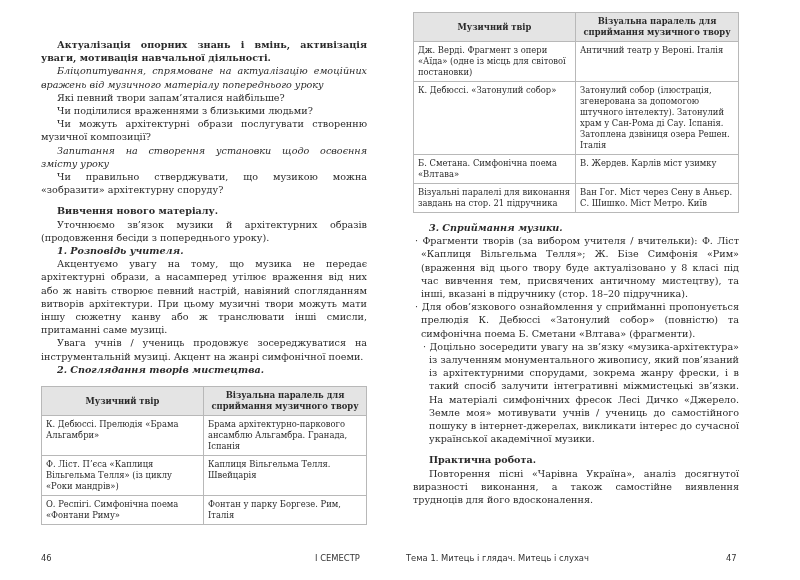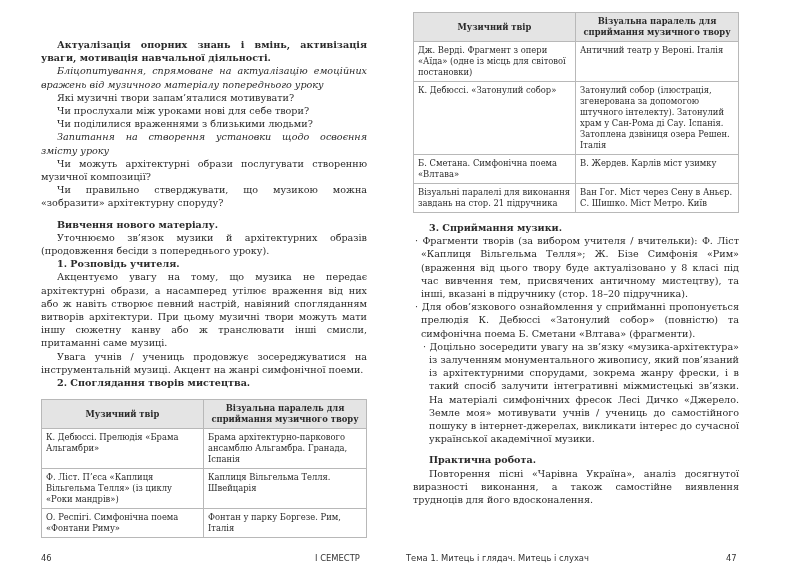--- a/index.html
+++ b/index.html
@@ -8,21 +8,21 @@
   .page { position: absolute; top: 0; height: 580px; }
   .page-left { left: 0; width: 400px; padding-left: 28px; }
   .page-right { left: 400px; width: 400px; }
   .content { position: absolute; font-size: 9.6px; line-height: 13.2px; }
   .page-left .content { left: 41px; top: 38px; width: 326px; }
   .page-right .content { left: 13px; top: 12px; width: 326px; }
   p { text-align: justify; }
   .indent { text-indent: 16px; }
   .bold { font-weight: bold; }
   .italic { font-style: italic; }
-  .bi { font-weight: bold; }
+  .bi { font-weight: bold; font-style: italic; }
   .gap { margin-top: 8px; }
   table { border-collapse: collapse; width: 326px; font-size: 8.4px; line-height: 11px; margin-top: 10px; }
   th, td { border: 1px solid #b8b8b8; padding: 3px 4px; vertical-align: top; text-align: left; font-weight: normal; }
   th { background: #e4e4e4; font-weight: bold; text-align: center; vertical-align: middle; }
   th.c1 { width: 162px; height: 28px; }
   .page-right table { margin-top: 0; }
   .bullet { padding-left: 8px; text-indent: -6px; }
   .bullet-indent { padding-left: 16px; text-indent: -6px; }
   .footer { position: absolute; top: 553px; font-family: "DejaVu Sans", "Liberation Sans", sans-serif; font-size: 8.4px; color: #333; }
   .foot-num-left { left: 41px; }
@@ -30,25 +30,24 @@
   .foot-topic { left: 6px; }
   .foot-num-right { left: 326px; }
 </style>
 </head>
 <body>
 
 <div class="page page-left">
   <div class="content">
     <p class="indent bold">Актуалізація опорних знань і вмінь, активізація уваги, мотивація навчальної діяльності.</p>
     <p class="indent italic">Бліцопитування, спрямоване на актуалізацію емоційних вражень від музичного матеріалу попереднього уроку</p>
-    <p class="indent">Які музичні твори запам’яталися мотивувати?</p>
-    <p class="indent">Чи прослухали між уроками нові для себе твори?</p>
+    <p class="indent">Які певний твори запам’яталися найбільше?</p>
     <p class="indent">Чи поділилися враженнями з близькими людьми?</p>
+    <p class="indent">Чи можуть архітектурні образи послугувати створенню музичної композиції?</p>
     <p class="indent italic">Запитання на створення установки щодо освоєння змісту уроку</p>
-    <p class="indent">Чи можуть архітектурні образи послугувати створенню музичної композиції?</p>
     <p class="indent">Чи правильно стверджувати, що музикою можна «зобразити» архітектурну споруду?</p>
     <p class="indent bold gap">Вивчення нового матеріалу.</p>
     <p class="indent">Уточнюємо зв’язок музики й архітектурних образів (продовження бесіди з попереднього уроку).</p>
     <p class="indent bi">1. Розповідь учителя.</p>
     <p class="indent">Акцентуємо увагу на тому, що музика не передає архітектурні образи, а насамперед утілює враження від них або ж навіть створює певний настрій, навіяний спогляданням витворів архітектури. При цьому музичні твори можуть мати іншу сюжетну канву або ж транслювати інші смисли, притаманні саме музиці.</p>
     <p class="indent">Увага учнів / учениць продовжує зосереджуватися на інструментальній музиці. Акцент на жанрі симфонічної поеми.</p>
     <p class="indent bi">2. Споглядання творів мистецтва.</p>
 
     <table>
       <thead>

